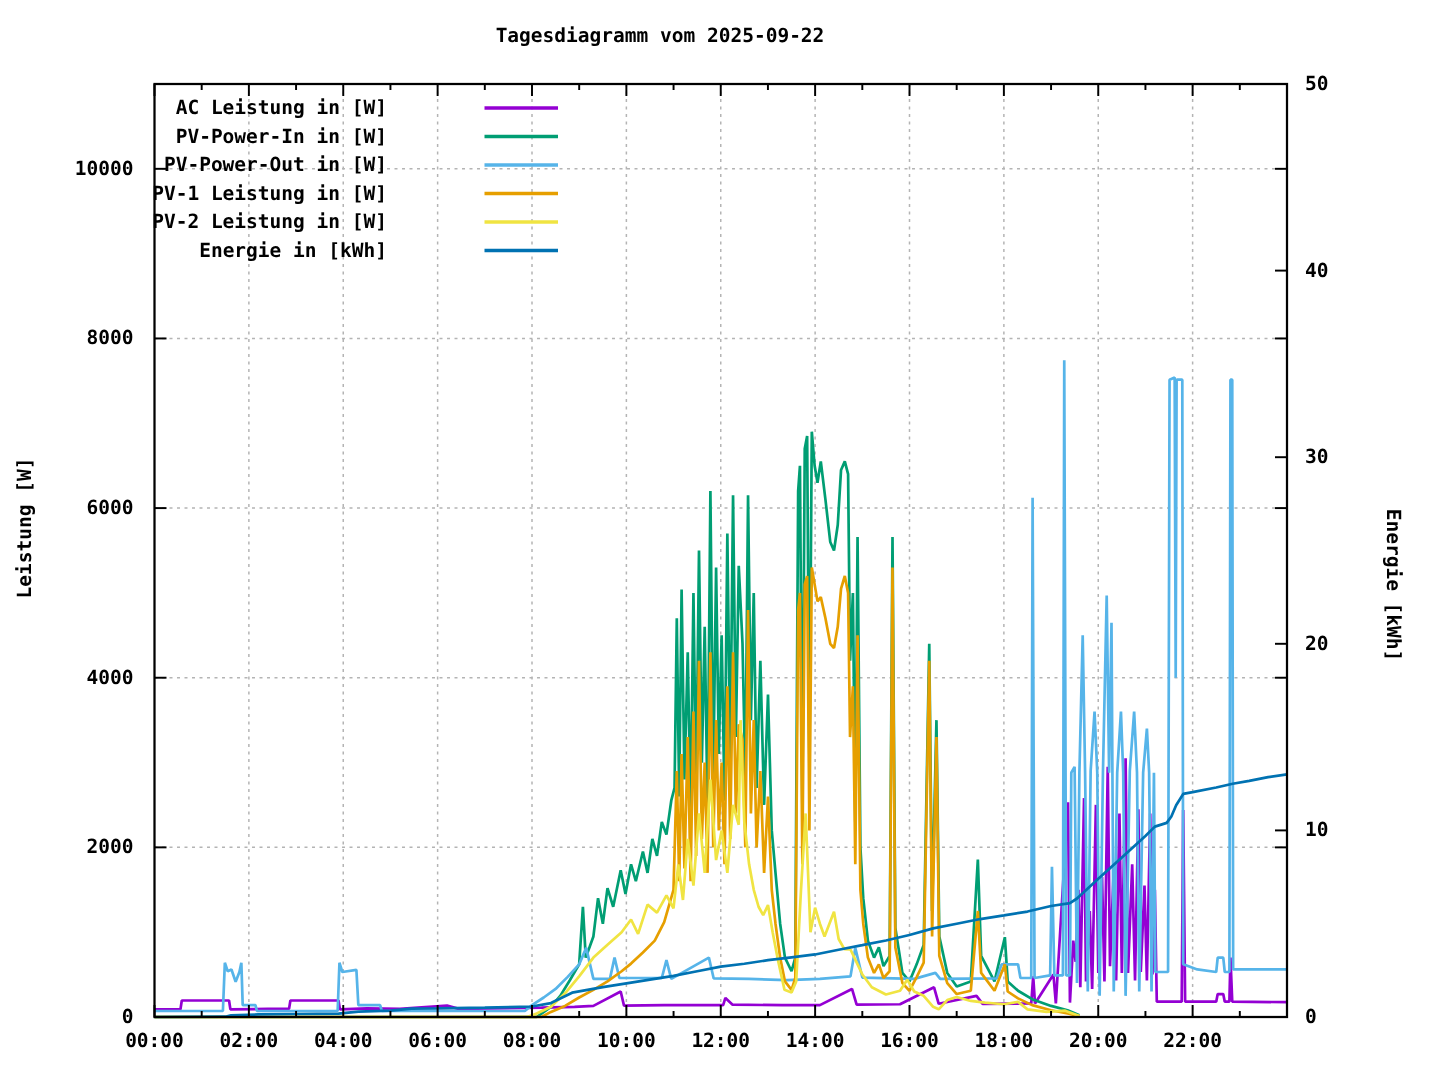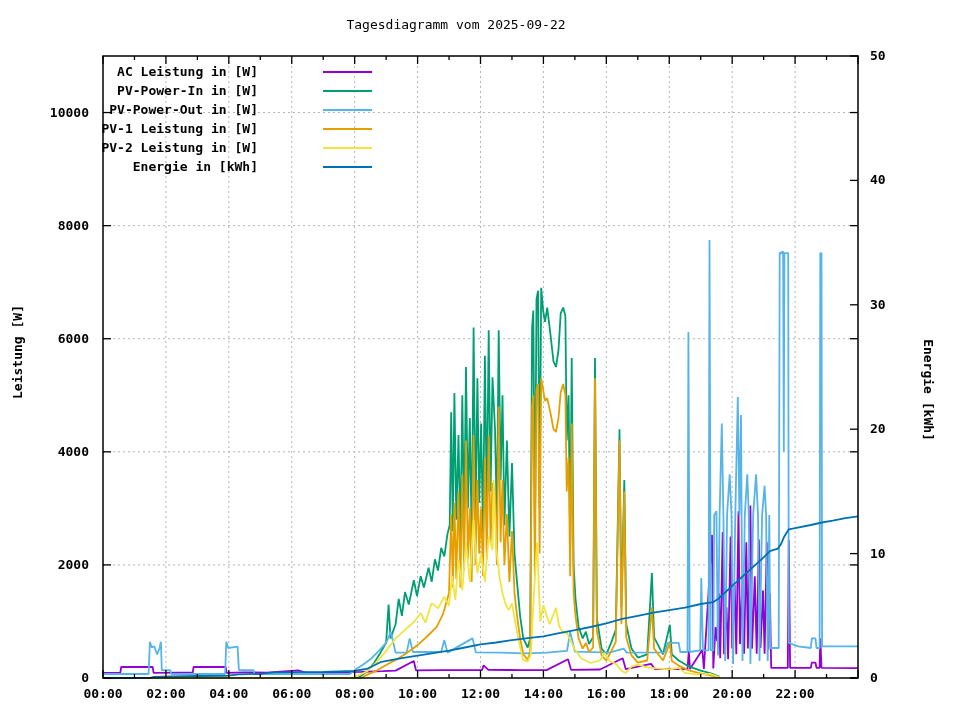--- a/index.html
+++ b/index.html
@@ -1,19 +1,19 @@
 <!DOCTYPE html>
 <html><head>
 <meta charset="utf-8">
 <style>
   html,body{margin:0;padding:0;background:#ffffff;}
   body{width:960px;height:720px;position:relative;overflow:hidden;
        font-family:"DejaVu Sans Mono",monospace;color:#000;}
   .abs{position:absolute;}
-  .chart-title{font-size:13px;font-weight:normal;top:17px;left:456px;
+  .chart-title{font-size:13px;font-weight:bold;top:17px;left:440px;
        transform:translateX(-50%);white-space:nowrap;}
   .ylab{font-size:13px;font-weight:bold;white-space:nowrap;}
   .ylab-left{left:17px;top:352px;transform:translate(-50%,-50%) rotate(-90deg);}
   .ylab-right{left:928px;top:390px;transform:translate(-50%,-50%) rotate(90deg);}
   svg text{font-family:"DejaVu Sans Mono",monospace;font-size:13px;font-weight:bold;fill:#000;}
 </style>
 </head>
 <body>
 
 <div class="abs chart-title">Tagesdiagramm vom 2025-09-22</div>

